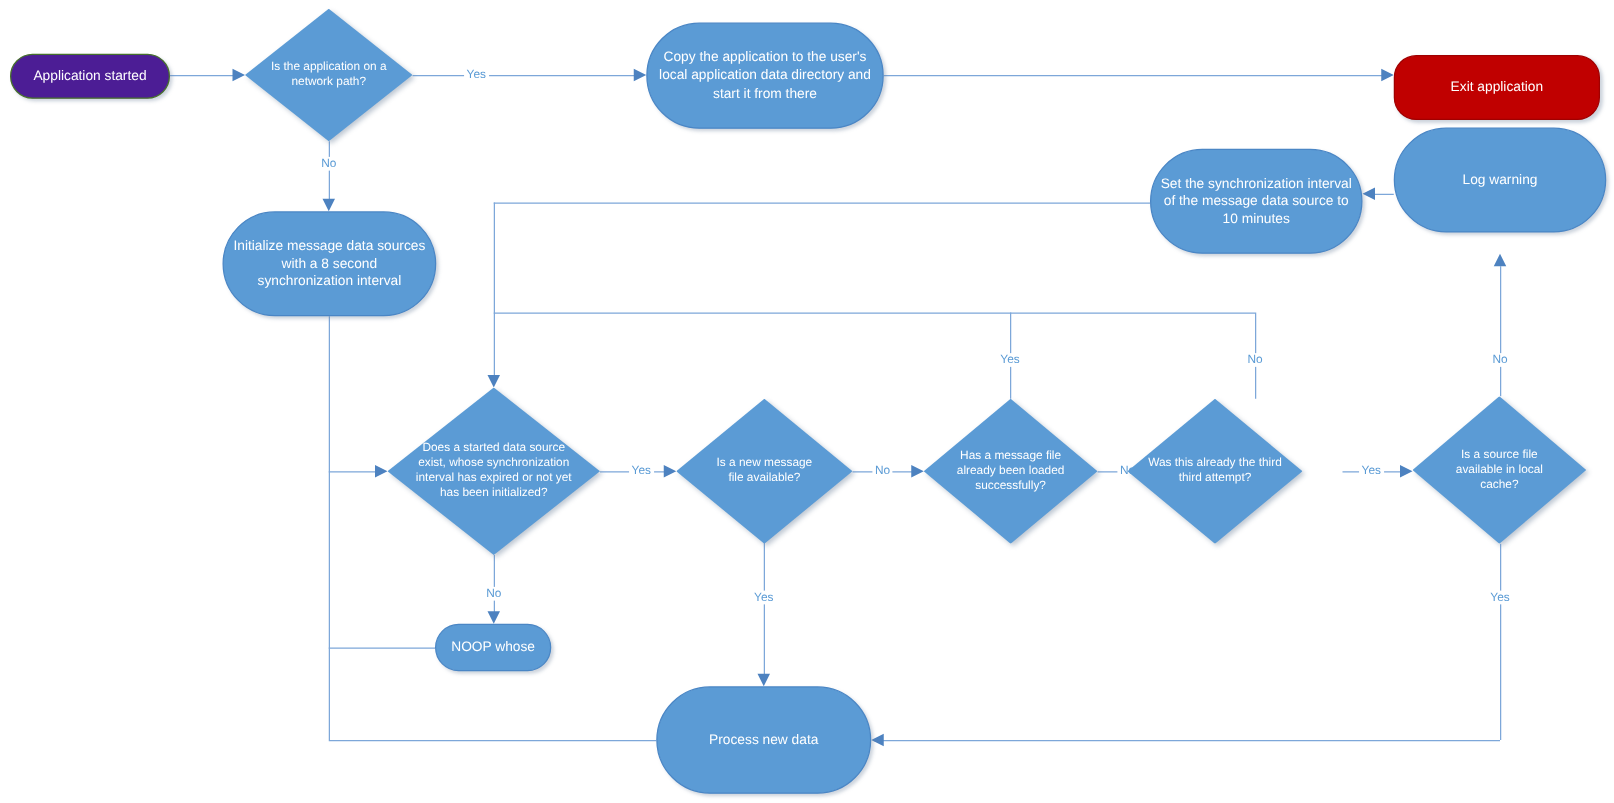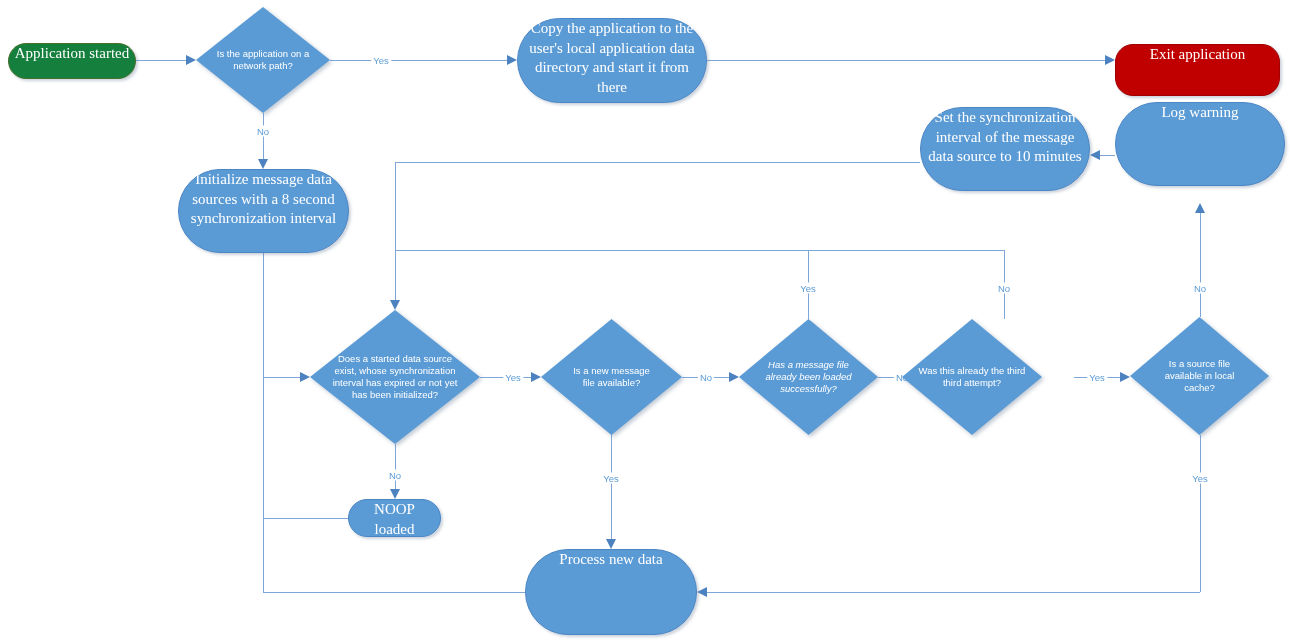--- a/index.html
+++ b/index.html
@@ -7,25 +7,25 @@
     --node-blue-border:#4a86c5;
     --line:#7da7d9;
     --ah:#4d82c0;
     --label:#5b9bd5;
   }
   *{margin:0;padding:0;box-sizing:border-box;}
   body{background:#ffffff;font-family:"Liberation Sans",sans-serif;}
   .canvas{position:relative;width:1291px;height:642px;background:#ffffff;overflow:hidden;}
 
   
-  .node{position:absolute;display:flex;justify-content:center;
-        text-align:center;color:#ffffff;font-size:15px;line-height:1.3;font-family:Liberation Serif, serif;}
+  .node{position:absolute;display:flex;align-items:center;justify-content:center;
+        text-align:center;color:#ffffff;font-size:11px;line-height:1.3;}
   .stadium{background:var(--node-blue);border:1px solid var(--node-blue-border);
            box-shadow:2px 2px 3px rgba(110,130,155,.35);}
-  .green{background:#15803d;border-color:#47702c;}
+  .green{background:#4c1d95;border-color:#47702c;}
   .red{background:#c00000;border-color:#a00000;}
   .node .node-label{display:block;width:92%;}
 
   .diamond-wrap{position:absolute;filter:drop-shadow(2px 2px 2px rgba(110,130,155,.45));}
   .diamond{width:100%;height:100%;background:var(--node-blue);
            clip-path:polygon(50% 0,100% 50%,50% 100%,0 50%);
            display:flex;align-items:center;justify-content:center;
            text-align:center;color:#fff;font-size:9.5px;line-height:1.28;}
   .diamond .node-label{display:block;width:72%;}
 
@@ -114,21 +114,21 @@
   </div>
 
   <div class="node stadium red" style="left:1115px;top:44px;width:165px;height:52px;border-radius:18px;">
     <span class="node-label">Exit application</span>
   </div>
 
   <div class="node stadium" style="left:178px;top:169px;width:171px;height:84px;border-radius:42px;">
     <span class="node-label">Initialize message data sources with a 8 second synchronization interval</span>
   </div>
 
-  <div class="node stadium" style="left:920px;top:107px;width:170px;height:84px;border-radius:42px;">
+  <div class="node stadium" style="left:920px;top:119px;width:170px;height:84px;border-radius:42px;">
     <span class="node-label">Set the synchronization interval of the message data source to 10 minutes</span>
   </div>
 
   <div class="node stadium" style="left:1115px;top:102px;width:170px;height:84px;border-radius:42px;">
     <span class="node-label">Log warning</span>
   </div>
 
   <div class="diamond-wrap" style="left:310px;top:310px;width:170px;height:134px;">
     <div class="diamond">
       <span class="node-label" style="width:76%;">Does a started data source exist, whose synchronization interval has expired or not yet has been initialized?</span>
@@ -136,37 +136,37 @@
   </div>
 
   <div class="diamond-wrap" style="left:541px;top:319px;width:141px;height:116px;">
     <div class="diamond">
       <span class="node-label" style="width:62%;text-align:center;">Is a new message file available?</span>
     </div>
   </div>
 
   <div class="diamond-wrap" style="left:739px;top:319px;width:139px;height:116px;">
     <div class="diamond">
-      <span class="node-label" style="width:82%;font-style:italic;">Has a message file already been loaded successfully?</span>
+      <span class="node-label" style="width:82%;">Has a message file already been loaded successfully?</span>
     </div>
   </div>
 
   <div class="diamond-wrap" style="left:902px;top:319px;width:140px;height:116px;">
     <div class="diamond">
       <span class="node-label" style="width:82%;">Was this already the third third attempt?</span>
     </div>
   </div>
 
   <div class="diamond-wrap" style="left:1130px;top:317px;width:139px;height:118px;">
     <div class="diamond">
       <span class="node-label" style="width:70%;">Is a source file available in local cache?</span>
     </div>
   </div>
 
   <div class="node stadium" style="left:348px;top:499px;width:93px;height:38px;border-radius:19px;">
-    <span class="node-label">NOOP loaded</span>
+    <span class="node-label">NOOP whose</span>
   </div>
 
   <div class="node stadium" style="left:525px;top:549px;width:172px;height:86px;border-radius:43px;">
     <span class="node-label">Process new data</span>
   </div>
 
 </div>
 
 </body></html>

